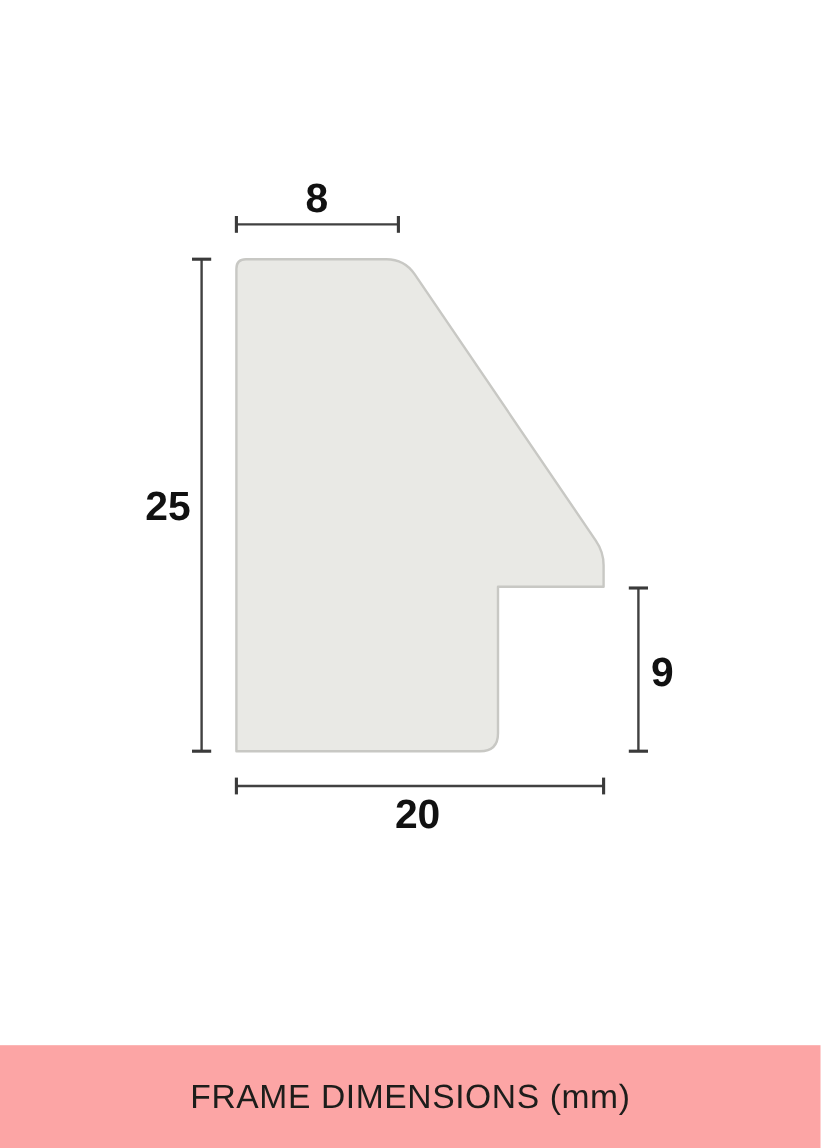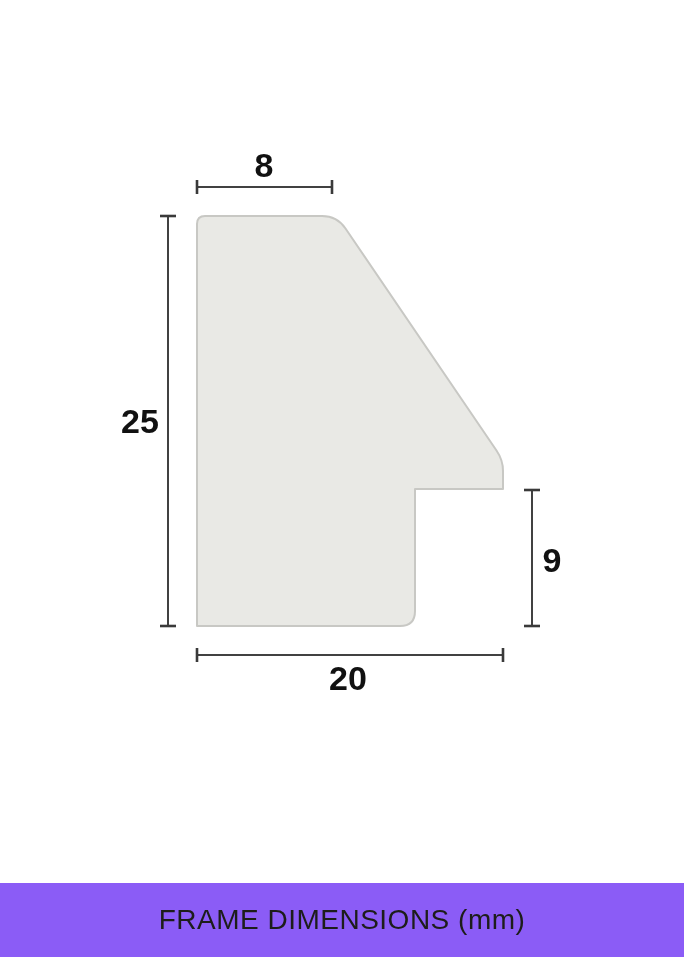--- a/index.html
+++ b/index.html
@@ -40,22 +40,22 @@
     font-family: "Liberation Sans", sans-serif;
     font-weight: 700;
     font-size: 34px;
     fill: #111111;
   }
   .footer {
     position: absolute;
     left: 0;
     bottom: 0;
     width: 100%;
-    height: 74px;
-    background: #8b5cf6;
+    height: 86px;
+    background: #fca5a5;
     display: flex;
     align-items: center;
     justify-content: center;
   }
   .footer-title {
     font-family: "Liberation Sans", sans-serif;
     font-size: 28px;
     font-weight: 400;
     letter-spacing: 0.5px;
     color: #1d1d1b;

